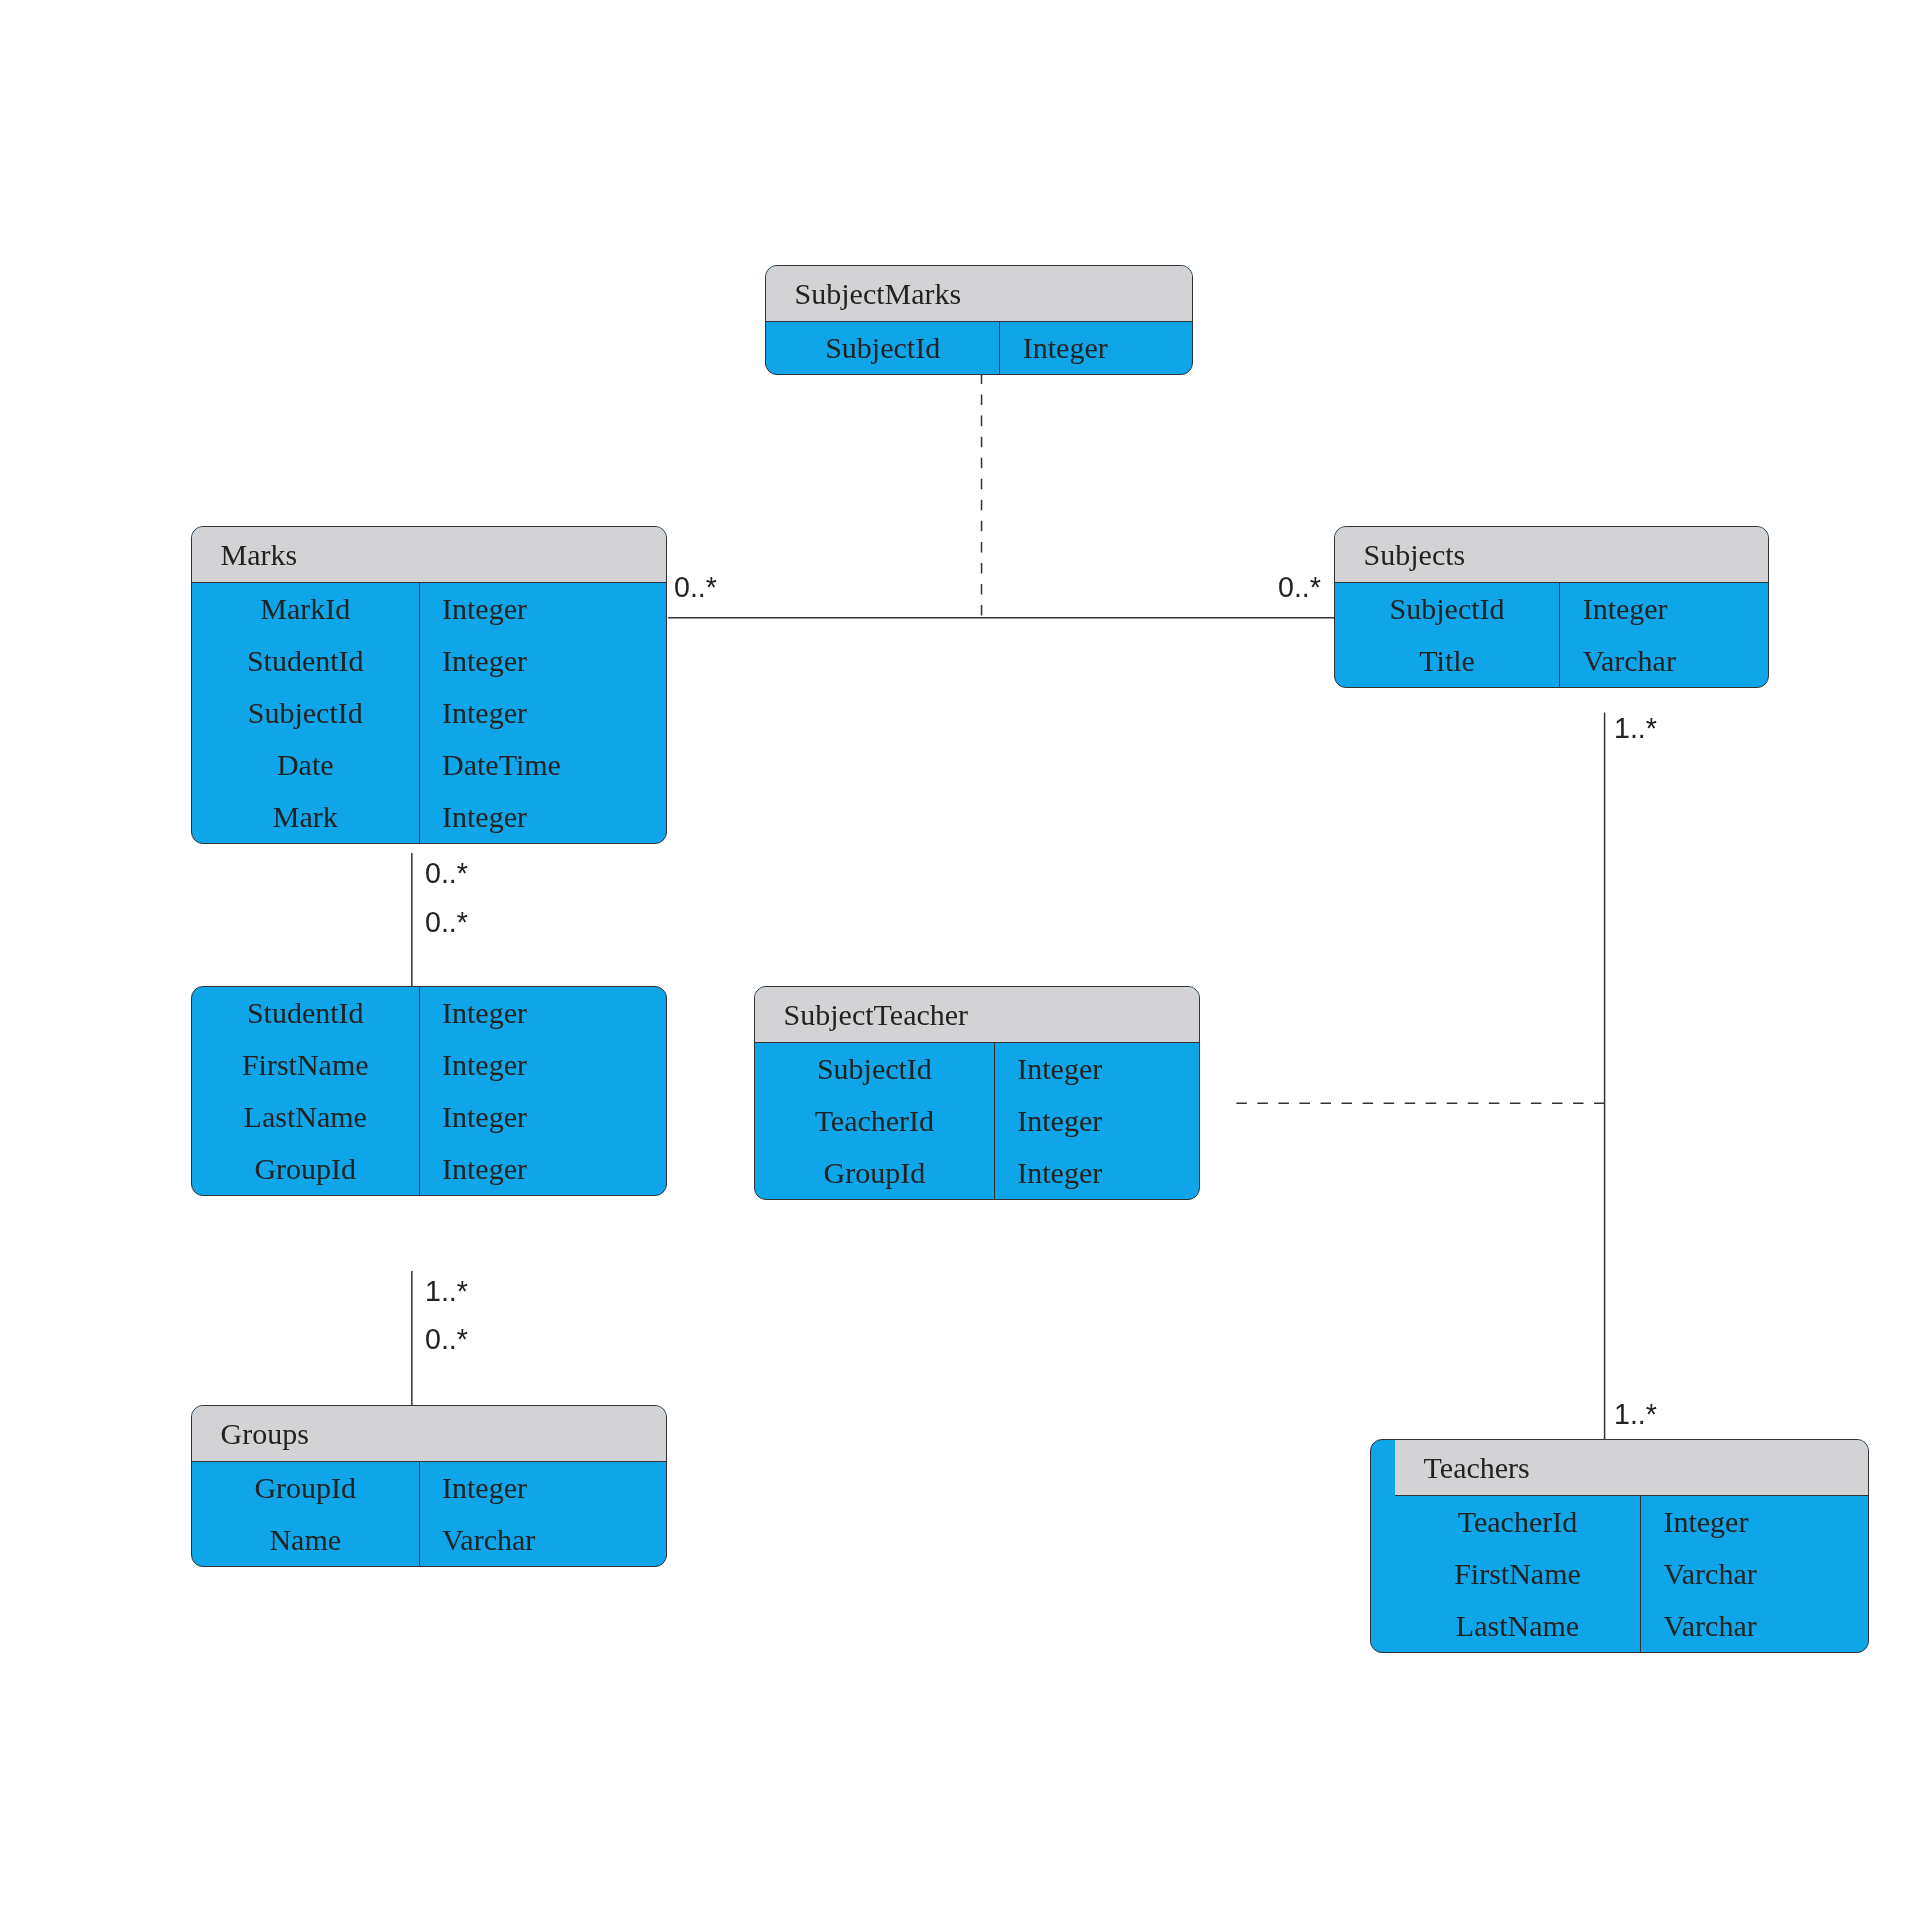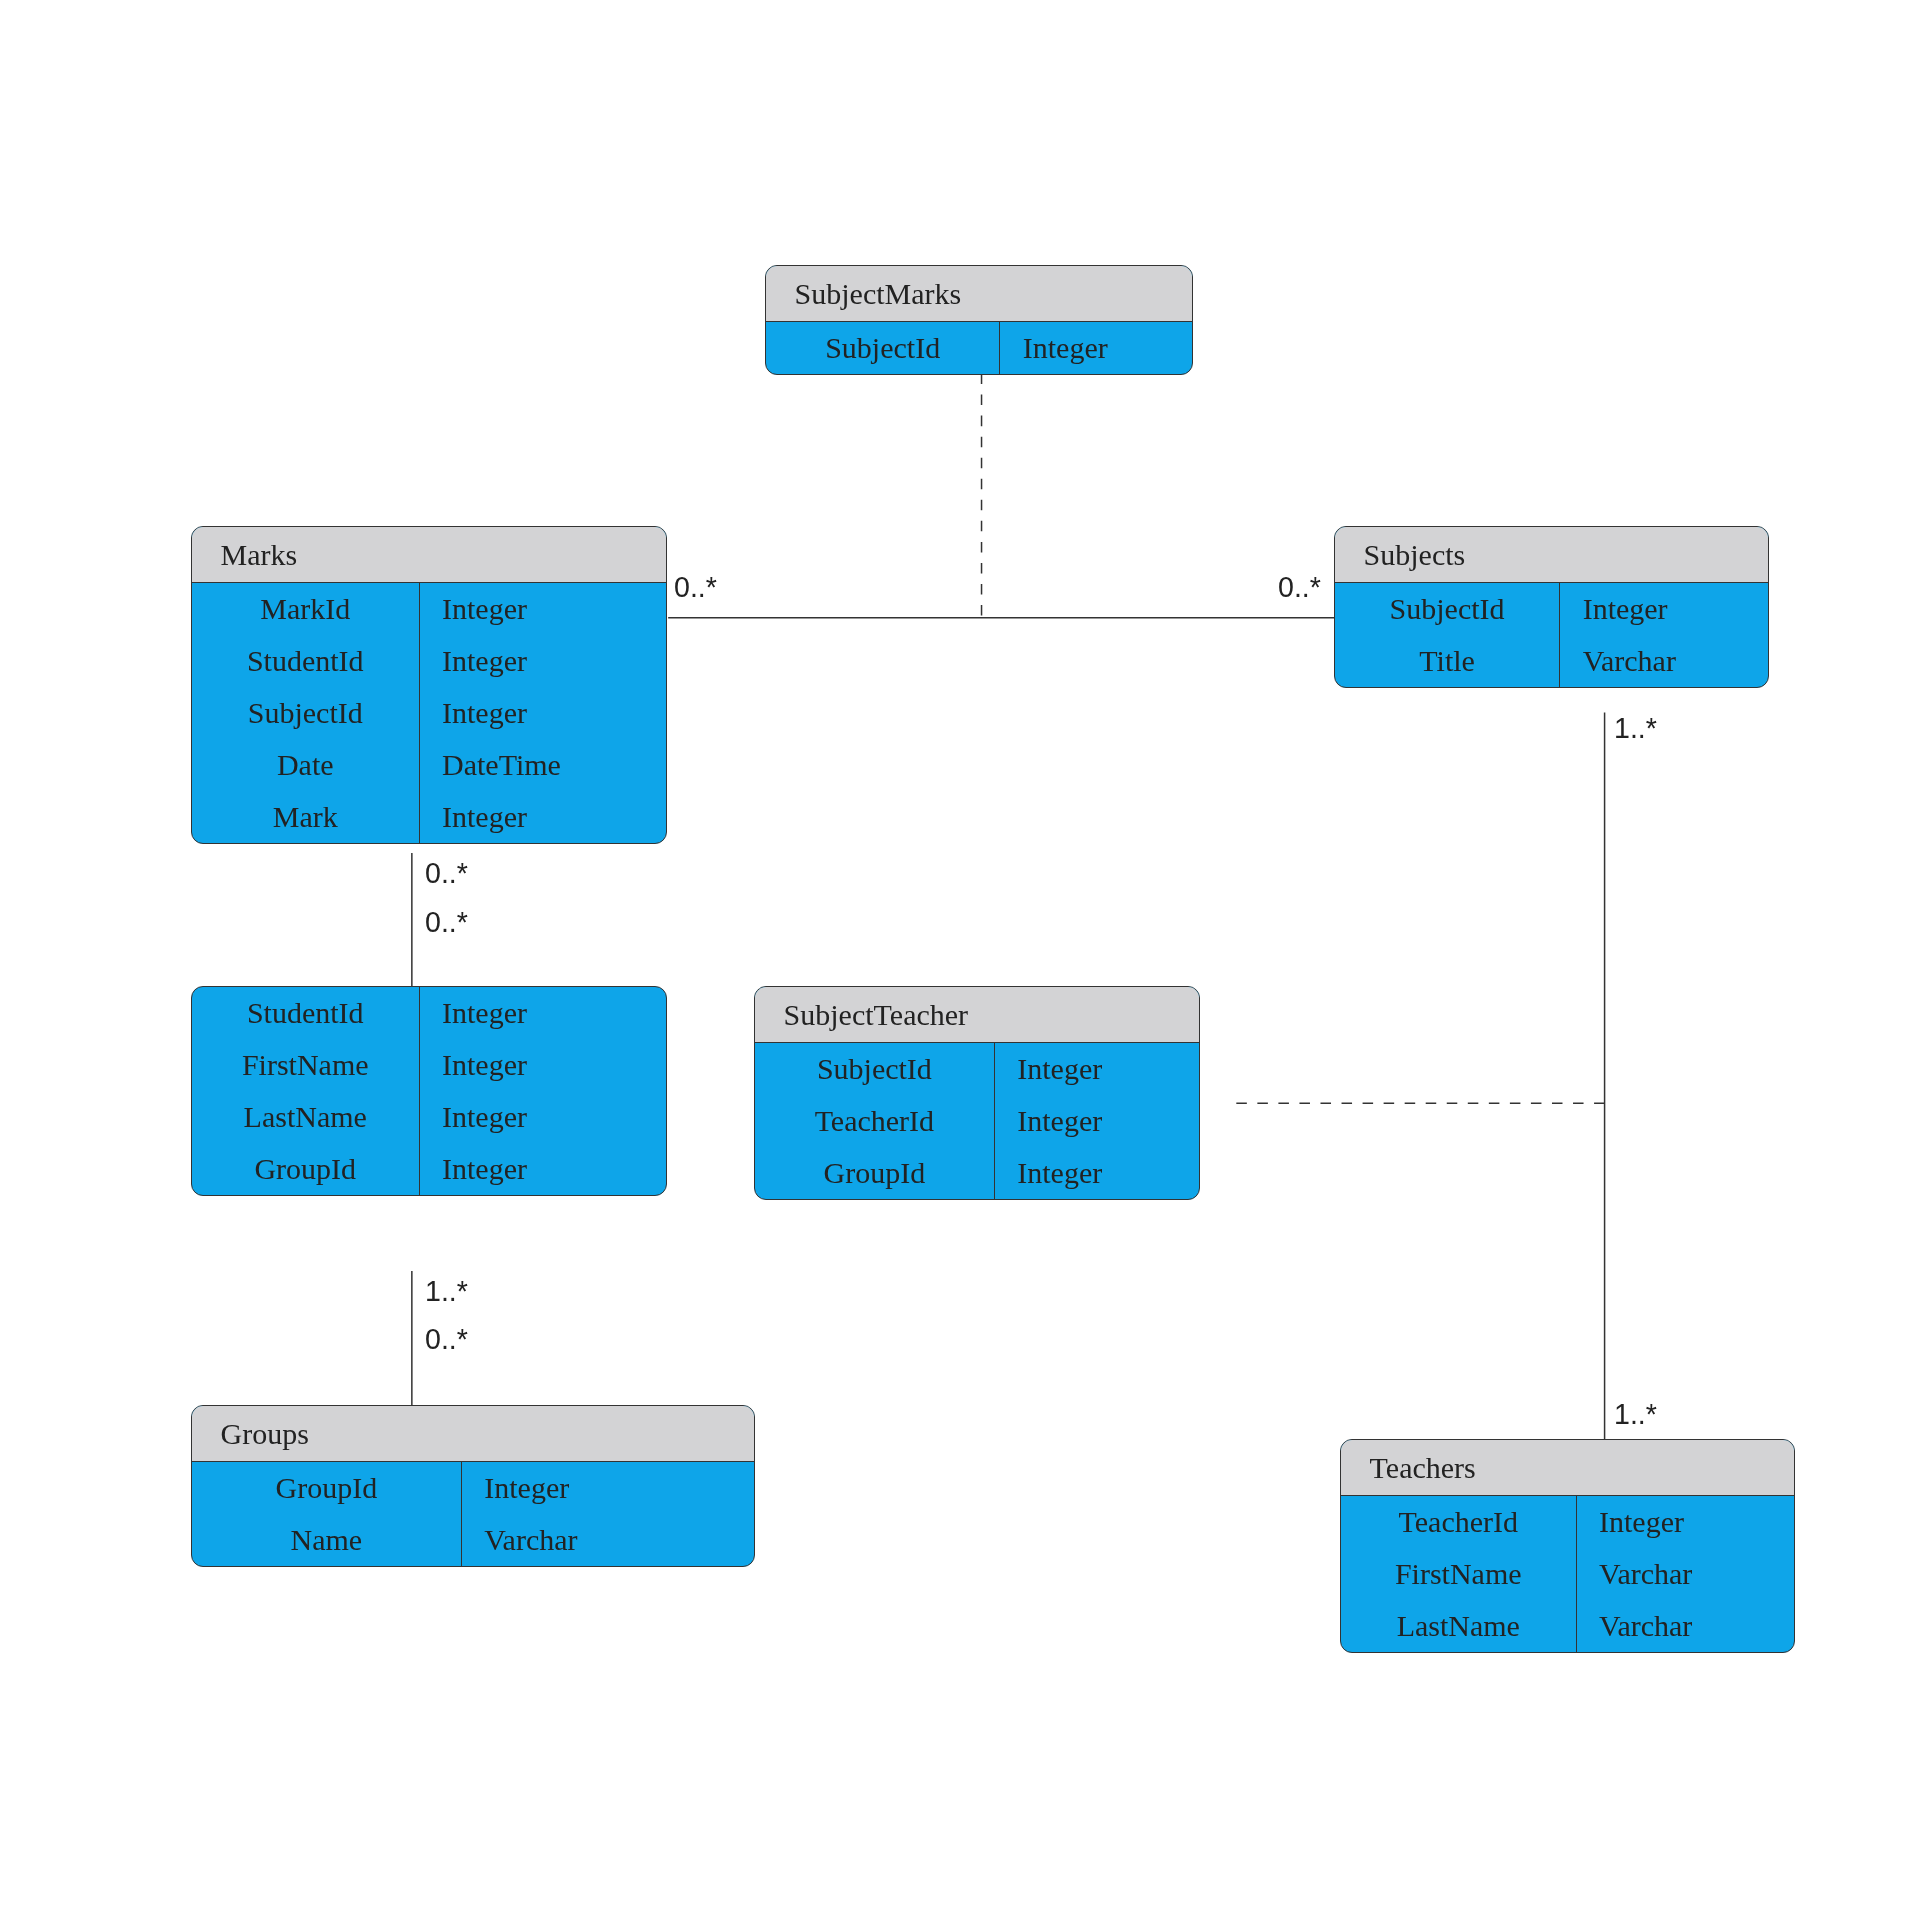--- a/index.html
+++ b/index.html
@@ -153,35 +153,35 @@
       <div class="cell">GroupId</div>
     </div>
     <div class="entity-col" style="width:46%;">
       <div class="cell">Integer</div>
       <div class="cell">Integer</div>
       <div class="cell">Integer</div>
     </div>
   </div>
 </div>
 
-<div class="entity" style="left:191px; top:1405px; width:564px;">
+<div class="entity" style="left:191px; top:1405px; width:476px;">
   <div class="entity-header">Groups</div>
   <div class="entity-body">
     <div class="entity-col left" style="width:48%;">
       <div class="cell">GroupId</div>
       <div class="cell">Name</div>
     </div>
     <div class="entity-col" style="width:52%;">
       <div class="cell">Integer</div>
       <div class="cell">Varchar</div>
     </div>
   </div>
 </div>
 
-<div class="entity" style="left:1340px; top:1439px; width:455px;">
+<div class="entity" style="left:1370px; top:1439px; width:499px;padding-left:24px;">
   <div class="entity-header">Teachers</div>
   <div class="entity-body">
     <div class="entity-col left" style="width:52%;">
       <div class="cell">TeacherId</div>
       <div class="cell">FirstName</div>
       <div class="cell">LastName</div>
     </div>
     <div class="entity-col" style="width:48%;">
       <div class="cell">Integer</div>
       <div class="cell">Varchar</div>

